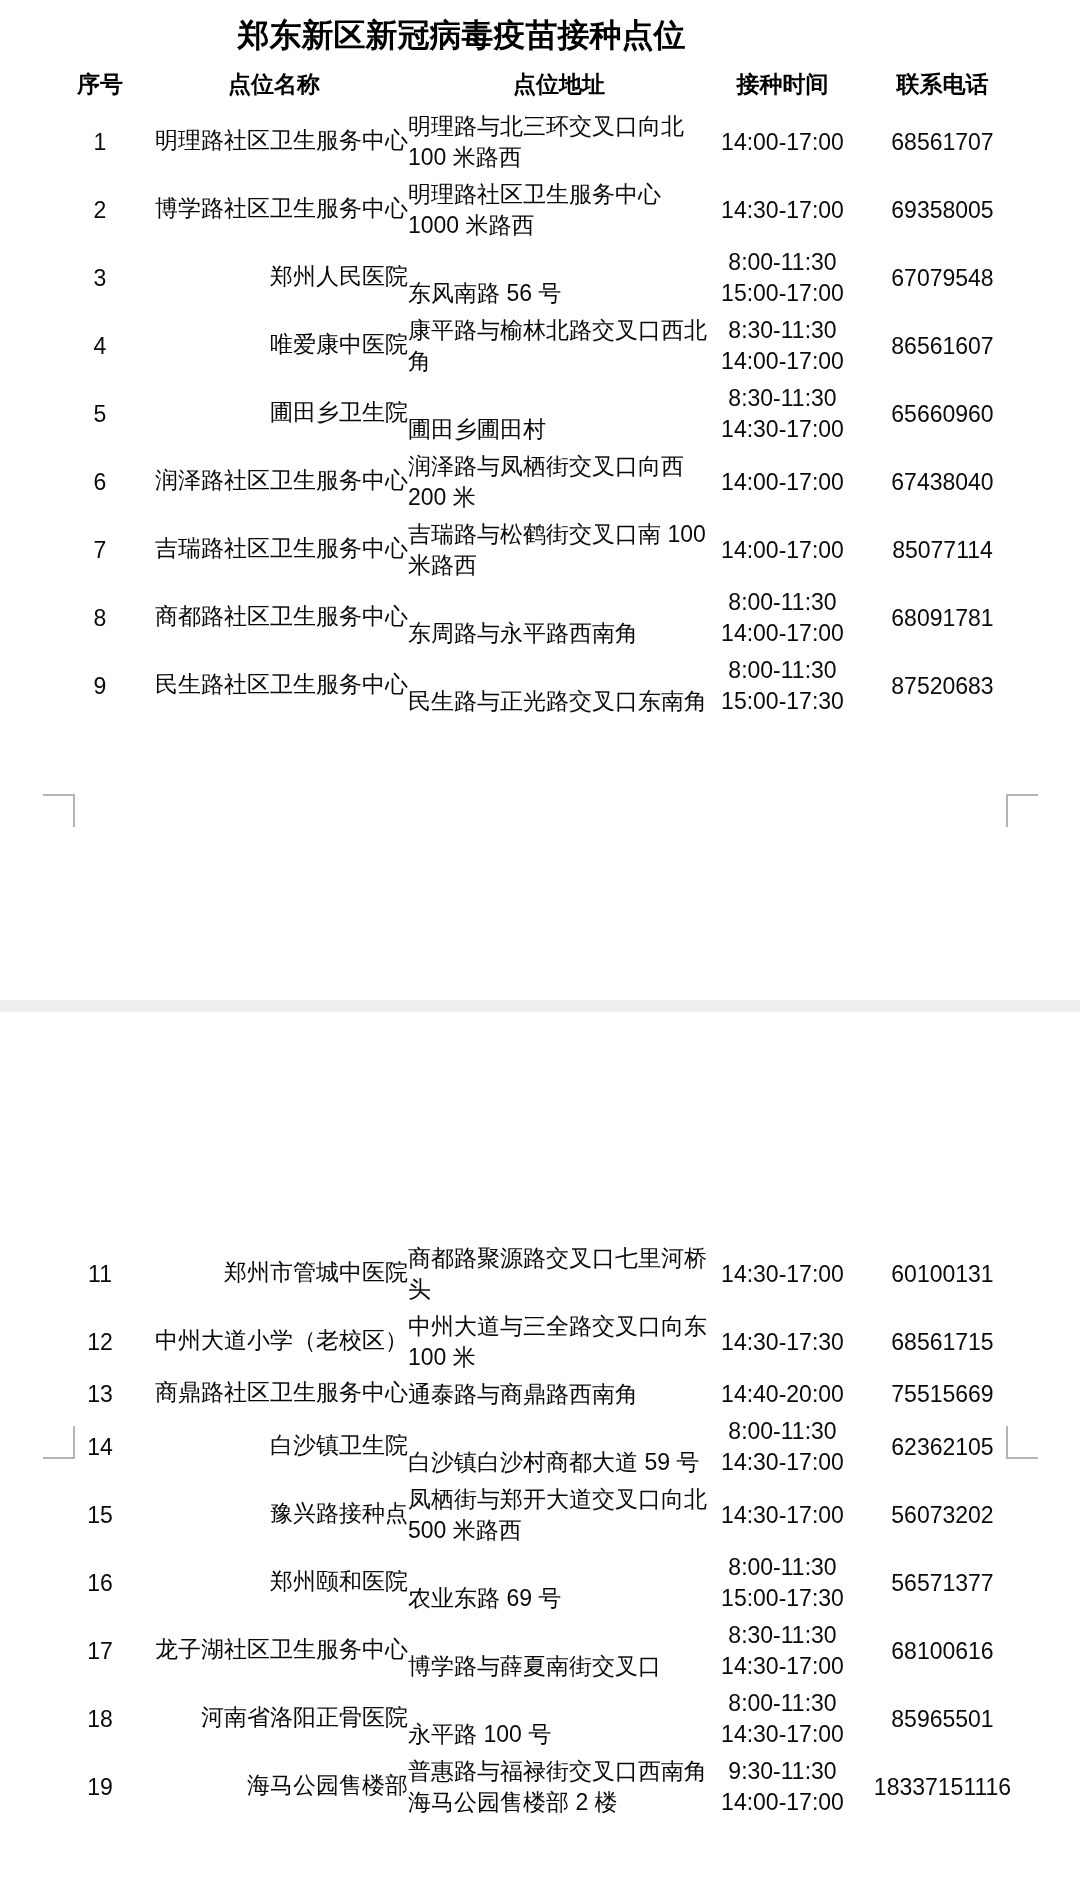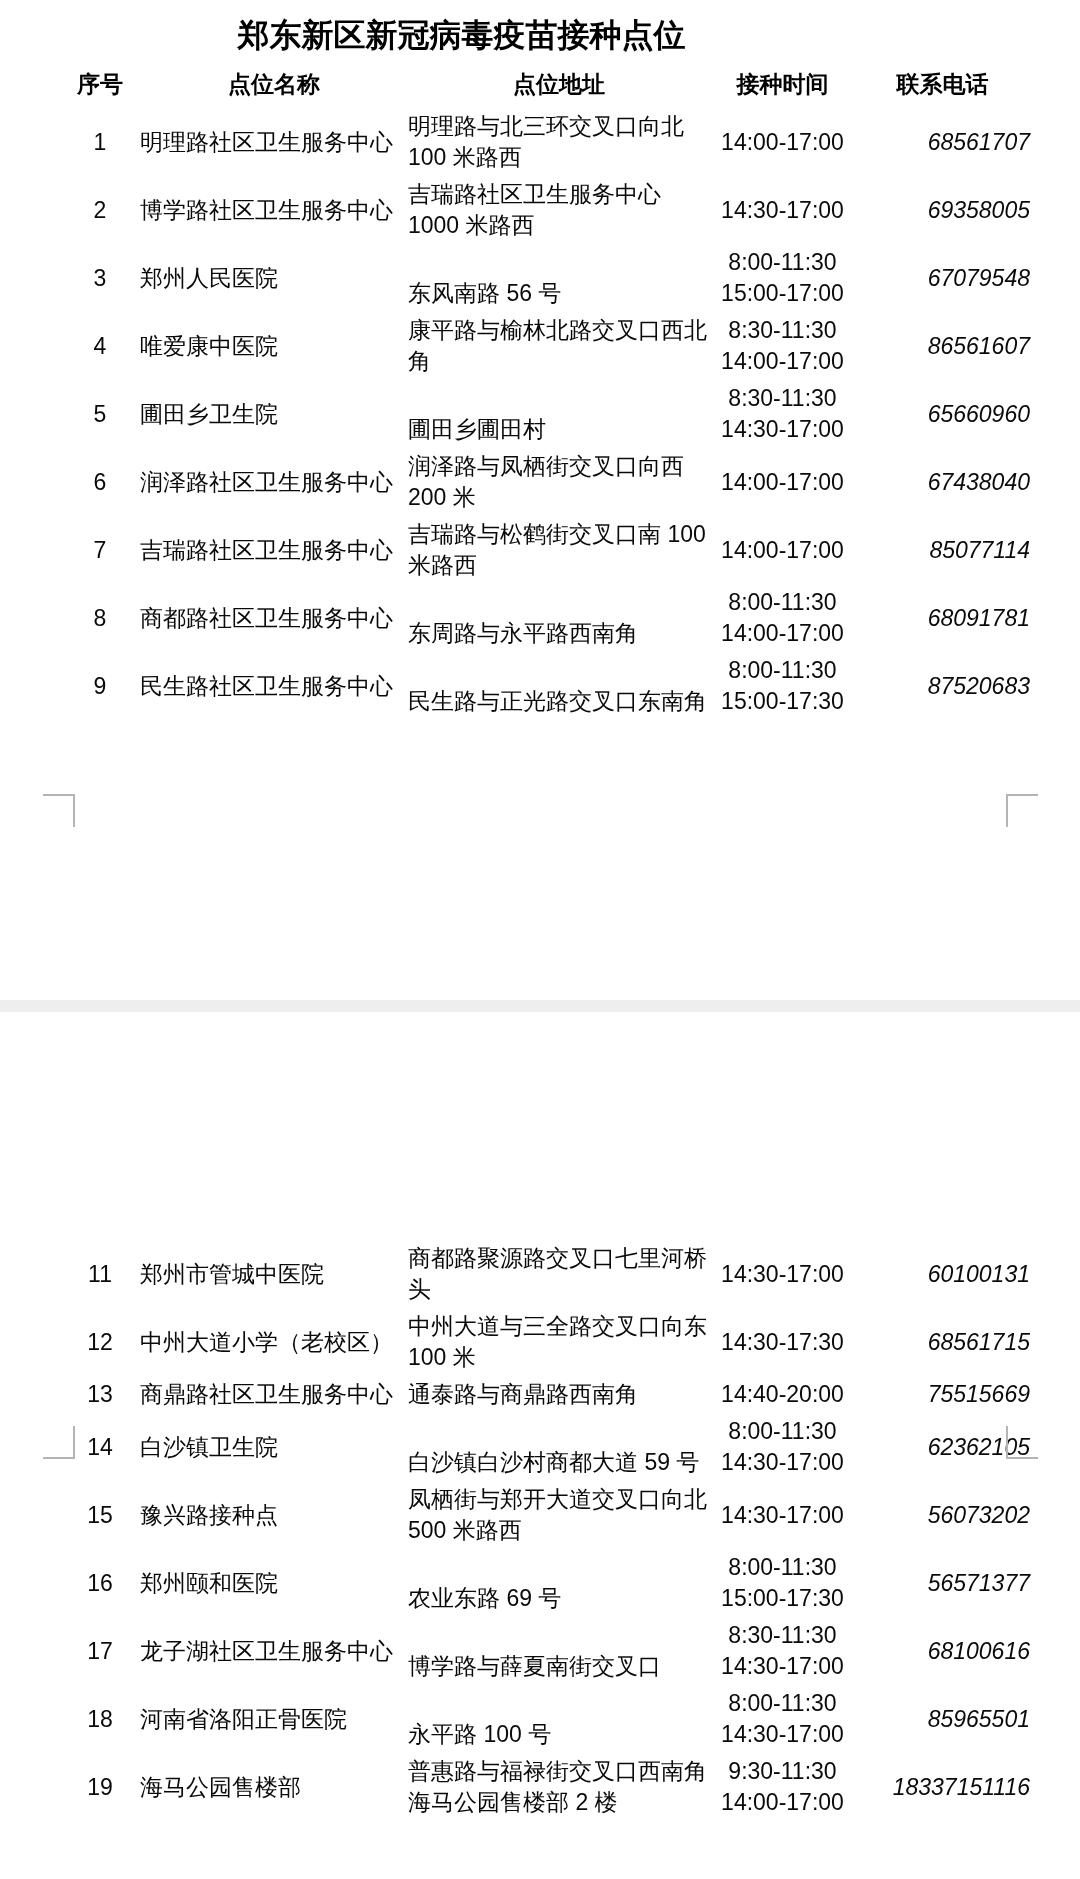--- a/index.html
+++ b/index.html
@@ -60,24 +60,24 @@
   }
   th {
     font-weight: bold;
     text-align: center;
     vertical-align: middle;
     padding-bottom: 8px;
     color: #000000;
   }
   td { vertical-align: middle; }
   td.f-no    { text-align: center; }
-  td.f-name  { text-align: left; }
+  td.f-name  { text-align: right; font-family: Liberation Mono, monospace; }
   td.f-addr  { text-align: left; vertical-align: bottom; white-space: pre-line; margin-left: 12px; }
   td.f-time  { text-align: center; white-space: pre-line; }
-  td.f-phone { text-align: right; font-style: italic; }
+  td.f-phone { text-align: center; }
   
   .corner-mark {
     position: absolute;
     width: 30px;
     height: 31px;
     border: 0 solid #b4b4b4;
   }
   .mark-bottom-left  { left: 43px;  top: 794px; border-top-width: 2px; border-right-width: 2px; }
   .mark-bottom-right { left: 1006px; top: 794px; border-top-width: 2px; border-left-width: 2px; }
   .mark-top-left     { left: 43px;  top: 186px; border-bottom-width: 2px; border-right-width: 2px; }
@@ -112,21 +112,21 @@
           <tr>
     <td class="f-no">1</td>
     <td class="f-name">明理路社区卫生服务中心</td>
     <td class="f-addr">明理路与北三环交叉口向北 100 米路西</td>
     <td class="f-time">14:00-17:00</td>
     <td class="f-phone">68561707</td>
   </tr>
           <tr>
     <td class="f-no">2</td>
     <td class="f-name">博学路社区卫生服务中心</td>
-    <td class="f-addr">吉瑞路社区卫生服务中心 1000 米路西</td>
+    <td class="f-addr">明理路社区卫生服务中心 1000 米路西</td>
     <td class="f-time">14:30-17:00</td>
     <td class="f-phone">69358005</td>
   </tr>
           <tr>
     <td class="f-no">3</td>
     <td class="f-name">郑州人民医院</td>
     <td class="f-addr">东风南路 56 号</td>
     <td class="f-time">8:00-11:30
 15:00-17:00</td>
     <td class="f-phone">67079548</td>

